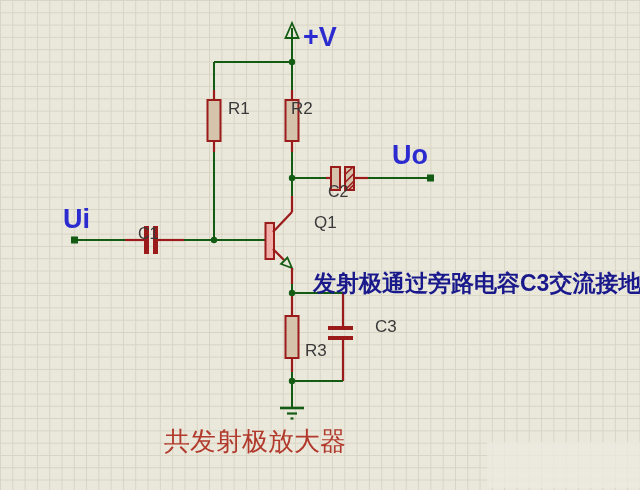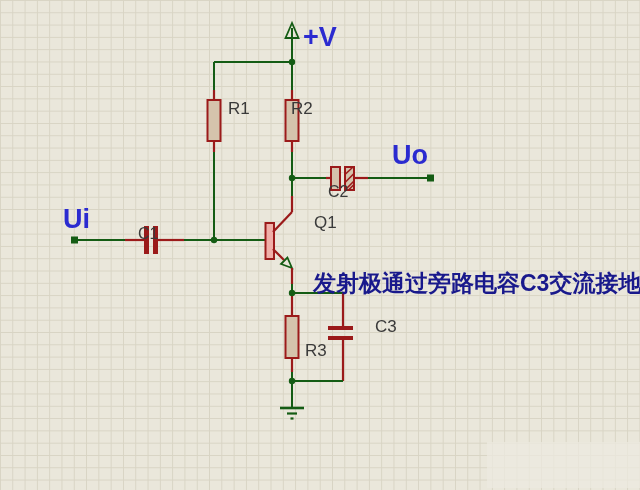--- a/index.html
+++ b/index.html
@@ -130,15 +130,16 @@
   <div class="lbl ref" style="left:228px;top:100px;">R1</div>
   <div class="lbl ref" style="left:291px;top:100px;">R2</div>
   <div class="lbl ref-sm" style="left:328px;top:148px;margin-top:36px;">C2</div>
   <div class="lbl sig" style="left:392px;top:142px;">Uo</div>
   <div class="lbl sig" style="left:63px;top:206px;">Ui</div>
   <div class="lbl ref-sm" style="left:138px;top:226px;">C1</div>
   <div class="lbl ref" style="left:314px;top:214px;">Q1</div>
   <div class="lbl ann" style="left:313px;top:272px;">发射极通过旁路电容C3交流接地</div>
   <div class="lbl ref" style="left:305px;top:318px;margin-top:24px;">R3</div>
   <div class="lbl ref" style="left:375px;top:318px;">C3</div>
+  <div class="lbl ttl" style="left:164px;top:428px;">共发射极放大器</div>
 
   <div class="fade"></div>
 </div>
 
 </body></html>

